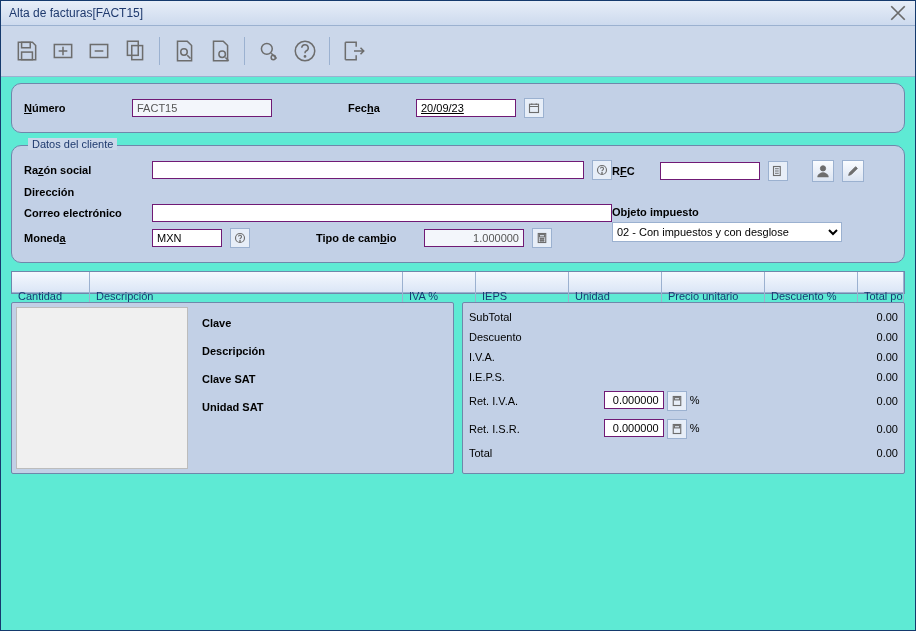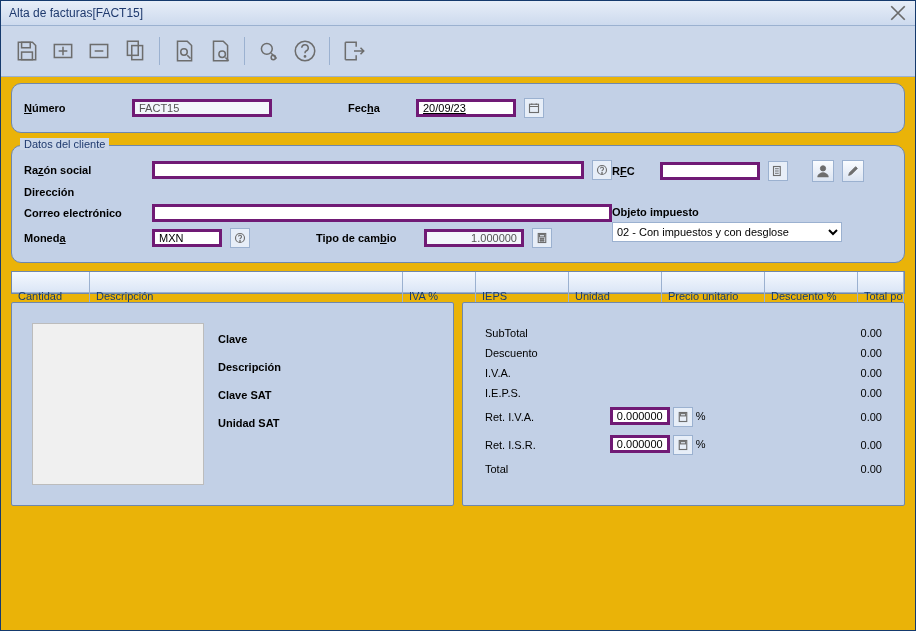--- a/index.html
+++ b/index.html
@@ -1,45 +1,45 @@
 <!DOCTYPE html>
 <html><head>
 <meta charset="utf-8">
 <style>
   html,body{margin:0;padding:0;font-family:Tahoma,Verdana,Arial,sans-serif;font-size:11px;color:#1a1a1a;background:#e8e8e8}
-  .window{width:916px;height:631px;background:#eab308;border:1px solid #153a6d;box-sizing:border-box;position:relative;overflow:hidden}
+  .window{width:916px;height:631px;background:#5eead4;border:1px solid #153a6d;box-sizing:border-box;position:relative;overflow:hidden}
   .titlebar{height:24px;background:linear-gradient(to bottom,#e7eef8,#cddaee);border-bottom:1px solid #9bb1d0;display:flex;align-items:center;padding:0 8px;color:#1f3a6e;font-size:12px}
   .titlebar .title{flex:1}
   .titlebar .close{width:18px;height:18px;display:flex;align-items:center;justify-content:center;color:#4a5b78;cursor:pointer}
   .toolbar{height:42px;background:#cbd7ea;display:flex;align-items:center;gap:4px;padding:4px 10px;border-bottom:1px solid #9bb1d0}
   .toolbar .btn{width:32px;height:32px;display:flex;align-items:center;justify-content:center;border-radius:3px}
   .toolbar .btn svg{width:26px;height:26px;fill:none;stroke:#6d6d6d;stroke-width:1.4}
   .toolbar .sep{width:1px;height:28px;background:#9bb1d0;margin:0 4px}
   .content{padding:6px 10px 10px}
   .panel{background:#c2d0e6;border:1px solid #6f87ab;border-radius:10px;padding:8px 12px;position:relative}
-  .panel .legend{position:absolute;top:-8px;left:8px;background:#cbd7ea;padding:0 4px;color:#1f3a6e;font-size:11px}
+  .panel .legend{position:absolute;top:-8px;left:16px;background:#cbd7ea;padding:0 4px;color:#1f3a6e;font-size:11px}
   .panel.bare{background:#c2d0e6}
   .row{display:flex;align-items:center;gap:8px;margin:6px 0}
   label.fld{font-weight:bold;color:#000;min-width:100px}
   label.fld u{text-decoration:underline}
-  input[type=text]{height:18px;border:3px solid #701a75;background:#fff;font:inherit;padding:0 4px;box-sizing:border-box}
+  input[type=text]{height:18px;border:1px solid #701a75;background:#fff;font:inherit;padding:0 4px;box-sizing:border-box}
   input[readonly]{background:#f3f6fb;color:#555}
   select{height:20px;border:1px solid #9bb1d0;background:#fff;font:inherit}
   .icon-inset{width:18px;height:18px;display:inline-flex;align-items:center;justify-content:center;border:1px solid #9bb1d0;background:#e7eef8;cursor:pointer}
   .icon-inset svg{width:12px;height:12px;stroke:#6d6d6d;fill:none;stroke-width:1.5}
   .sq-btn{width:20px;height:20px;border:1px solid #9bb1d0;background:linear-gradient(#fafcff,#dbe4f2);display:flex;align-items:center;justify-content:center;cursor:pointer}
   .sq-btn svg{width:14px;height:14px;stroke:#6d6d6d;fill:#6d6d6d}
 
   .grid{margin-top:8px;border:1px solid #6f87ab}
   .grid-head{display:flex;background:linear-gradient(#f4f8fe,#dbe6f6);border-bottom:1px solid #9bb1d0;height:20px}
   .grid-head .col{border-right:1px solid #9bb1d0;padding:18px 6px;color:#163b72;font-size:11px;overflow:hidden;white-space:nowrap}
   .grid-body{height:72px;background:#c2d0e6;display:flex;align-items:center;justify-content:center;color:#555}
 
   .bottom{display:flex;gap:8px;margin-top:8px}
-  .bottom-panel{flex:1;background:#c2d0e6;border:1px solid #6f87ab;border-radius:2px;padding:20px;box-sizing:border-box}
+  .bottom-panel{flex:1;background:#c2d0e6;border:1px solid #6f87ab;border-radius:2px;padding:4px;box-sizing:border-box}
   .thumb{width:170px;height:160px;background:#f0f0f0;border:1px solid #bcbcbc;float:left;margin-right:14px}
   .detail-label{font-weight:bold;color:#000;margin:10px 0 16px}
   .totals{width:360px}
   .totals table{width:100%;border-collapse:collapse}
   .totals td{padding:4px 2px;color:#000}
   .totals td:last-child{text-align:right}
   .totals input{width:60px;text-align:right}
 </style>
 </head>
 <body>

